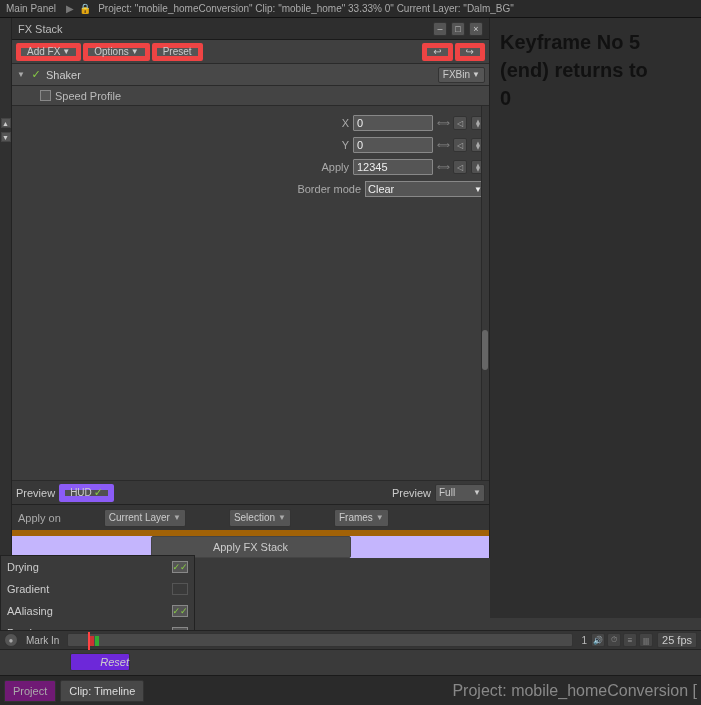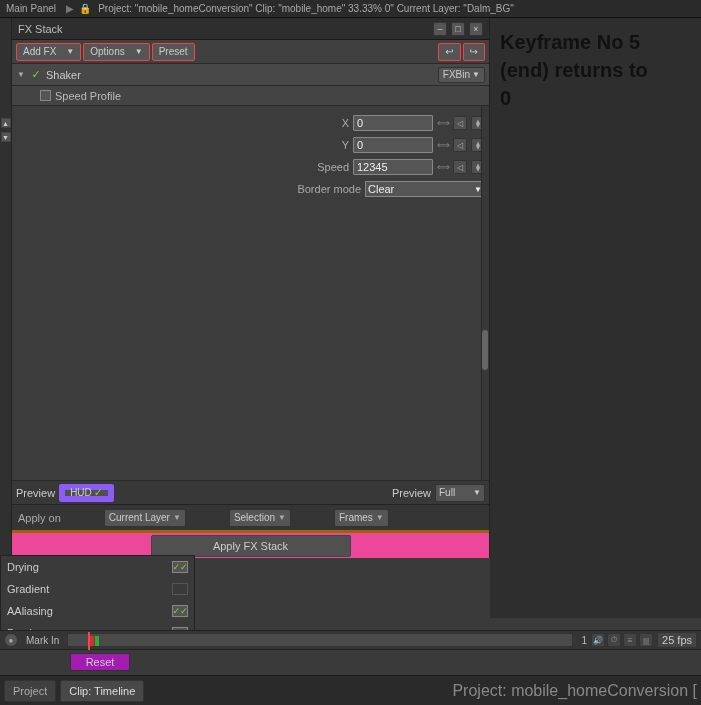--- a/index.html
+++ b/index.html
@@ -75,29 +75,29 @@
       background: #404040;
       display: flex;
       align-items: center;
       padding: 0 4px;
       gap: 2px;
       border-bottom: 1px solid #2a2a2a;
     }
     .toolbar-btn {
       height: 18px;
       background: #555;
-      border: 1px solid #ef4444;
+      border: 5px solid #ef4444;
       border-radius: 2px;
       padding: 0 6px;
       font-size: 10px;
       color: #ccc;
       cursor: pointer;
       display: flex;
       align-items: center;
-      gap: 10px;
+      gap: 2px;
     }
     .toolbar-btn .arrow {
       font-size: 8px;
     }
     .separator { flex: 1; }
 
     
     .shaker-row {
       height: 22px;
       background: #484848;
@@ -331,25 +331,25 @@
       align-items: center;
       gap: 3px;
       cursor: pointer;
       margin-left: 39px;
     }
     .apply-select-arrow { font-size: 8px; color: #aaa; }
 
     
     .apply-fx-row {
       height: 28px;
-      background: #ec4899;
-      display: flex;
-      align-items: center;
-      justify-content: center;
-      border-top: 3px solid #a16207;
+      background: #c4b5fd;
+      display: flex;
+      align-items: center;
+      justify-content: center;
+      border-top: 6px solid #a16207;
     }
     .apply-fx-btn {
       height: 22px;
       width: 200px;
       background: #505050;
       border: 1px solid #444;
       border-radius: 2px;
       font-size: 11px;
       color: #ccc;
       cursor: pointer;
@@ -437,48 +437,49 @@
     }
     .effect-check.checked::after { content: '✓'; }
 
     
     .reset-btn {
       position: absolute;
       bottom: 34px;
       left: 70px;
       width: 60px;
       height: 18px;
-      background: #a21caf;
-      border: 1px solid #333;
-      border-radius: 2px;
-      font-size: 11px;
-      color: #ccc;
-      cursor: pointer;
-      display: flex;
-      align-items: center;
-      justify-content: center;
+      background: #6d28d9;
+      border: 1px solid #333;
+      border-radius: 2px;
+      font-size: 11px;
+      color: #ccc;
+      cursor: pointer;
+      display: flex;
+      align-items: center;
+      justify-content: flex-end;
+      font-style: italic;
     }
 
     
     .timeline-bar {
       position: absolute;
       bottom: 0;
       left: 0;
       width: 701px;
       height: 30px;
       background: #2a2a2a;
       border-top: 1px solid #1a1a1a;
       display: flex;
       align-items: center;
       padding: 0 4px;
       gap: 4px;
     }
     .tab-btn {
       height: 22px;
-      background: #404040;
+      background: #701a75;
       border: 1px solid #333;
       border-radius: 2px 2px 0 0;
       padding: 0 8px;
       font-size: 11px;
       color: #aaa;
       cursor: pointer;
       display: flex;
       align-items: center;
     }
     .tab-btn.active {
@@ -628,21 +629,21 @@
       <div style="flex:1"></div>
       <span class="param-label">Y</span>
       <input class="param-input" value="0" style="color: rgb(238, 238, 238); background: rgb(85, 85, 85); border: 1px solid rgb(136, 136, 136);">
       <span class="double-arrow">⟺</span>
       <div class="param-icon-btn">◁</div>
       <div class="param-icon-btn">⧫</div>
     </div>
 
     <div class="param-row">
       <div style="flex:1"></div>
-      <span class="param-label">Speed</span>
+      <span class="param-label">Apply</span>
       <input class="param-input" value="12345" style="color: rgb(238, 238, 238); background: rgb(85, 85, 85); border: 1px solid rgb(136, 136, 136);">
       <span class="double-arrow">⟺</span>
       <div class="param-icon-btn">◁</div>
       <div class="param-icon-btn">⧫</div>
     </div>
 
     <div class="border-row">
       <div style="flex:1"></div>
       <span class="border-label">Border mode</span>
       <div class="border-select">

